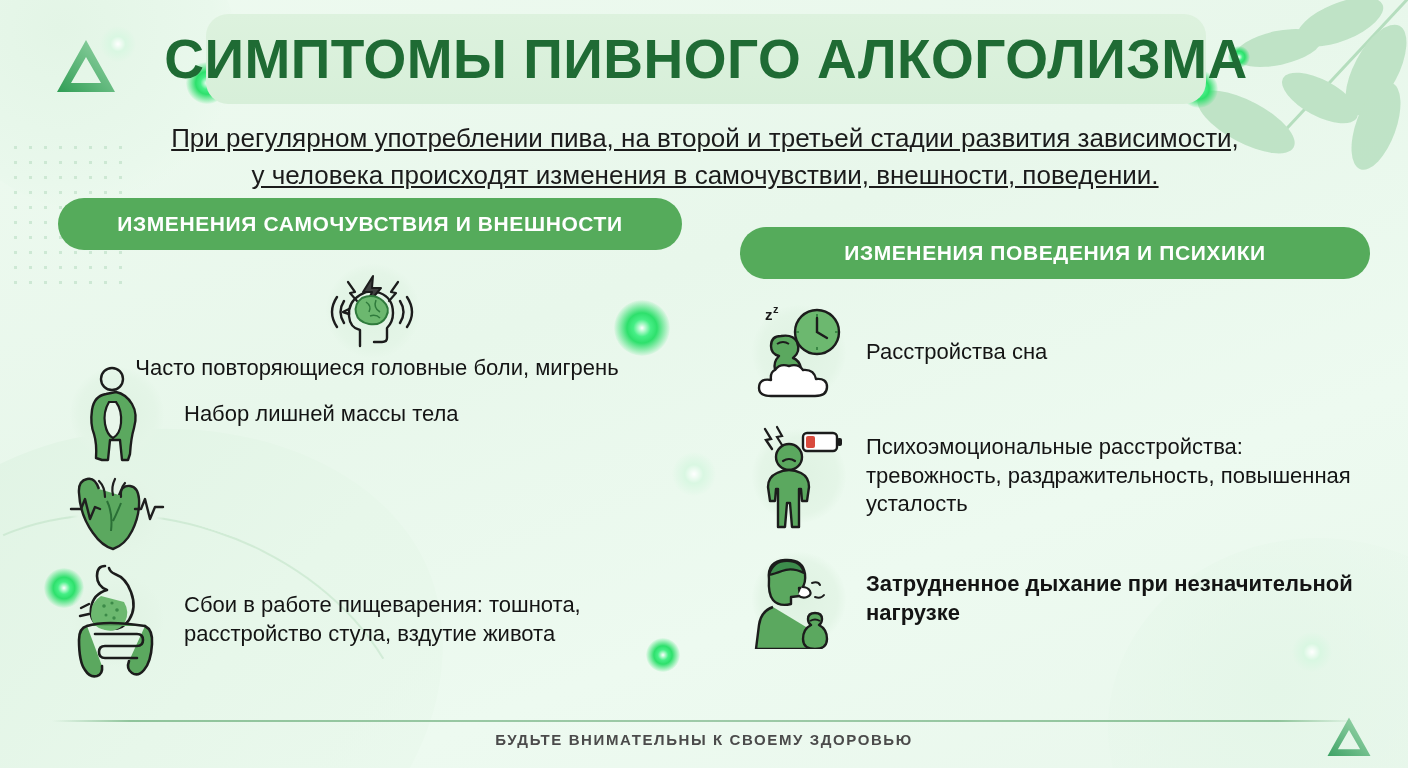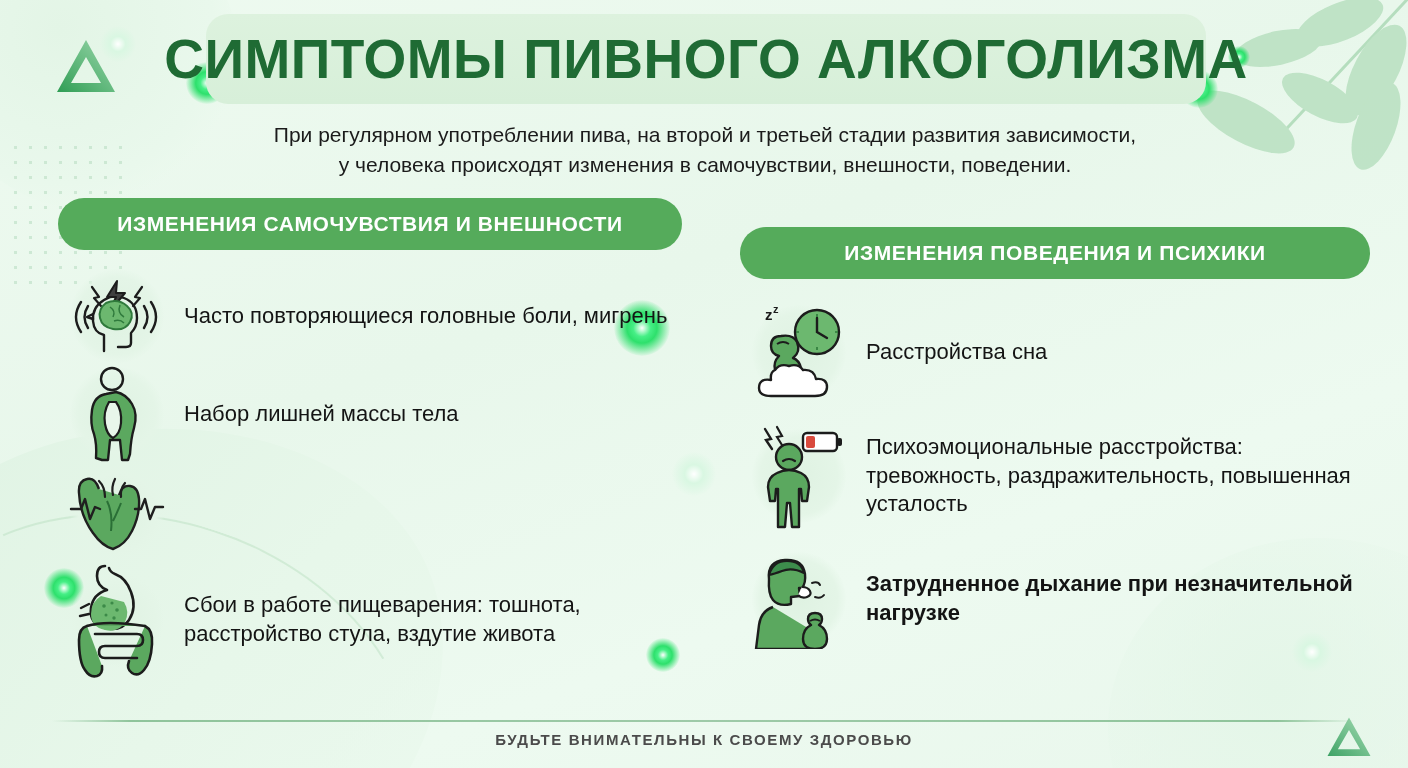--- a/index.html
+++ b/index.html
@@ -78,22 +78,23 @@
     font-size: 55px; font-weight: 800; letter-spacing: .5px;
     color: #1f6b34;
     white-space: nowrap;
   }
 
   
   .subtitle {
     position: absolute; left: 150px; top: 120px;
     width: 1110px;
     text-align: center;
-    font-size: 21px; line-height: 1.42;
+    font-size: 26px; line-height: 1.42;
     color: #1b1b1b;
+    text-decoration: underline;
   }
 
   
   .col { position: absolute; top: 198px; width: 630px; }
   .col-left  { left: 58px; }
   .col-right { left: 740px; margin-top: 29px; }
 
   .pill {
     height: 52px; border-radius: 26px;
     background: #55ab5b;
@@ -120,21 +121,21 @@
     border-radius: 50%;
     background: radial-gradient(circle, #dff2e2 0%, #e4f5e7 58%, rgba(228,245,231,0) 72%);
   }
   .icon-wrap svg { position: relative; z-index: 2; }
   .item-text {
     font-size: 22px; line-height: 1.30; color: #141414;
     padding-left: 8px;
   }
 
   
-  .item.h1 { height: 96px; }
+  .item.h1 { height: 96px; flex-direction: column; }
   .item.h2 { height: 100px; }
   .item.h3 { height: 96px; }
   .item.h4 { height: 120px; align-items: center; }
   .item.r1 { height: 92px; }
   .item.r2 { height: 110px; }
   .item.r3 { height: 138px; }
   .item.r4 { height: 108px; font-weight: bold; }
 
   
   .footer-line {

